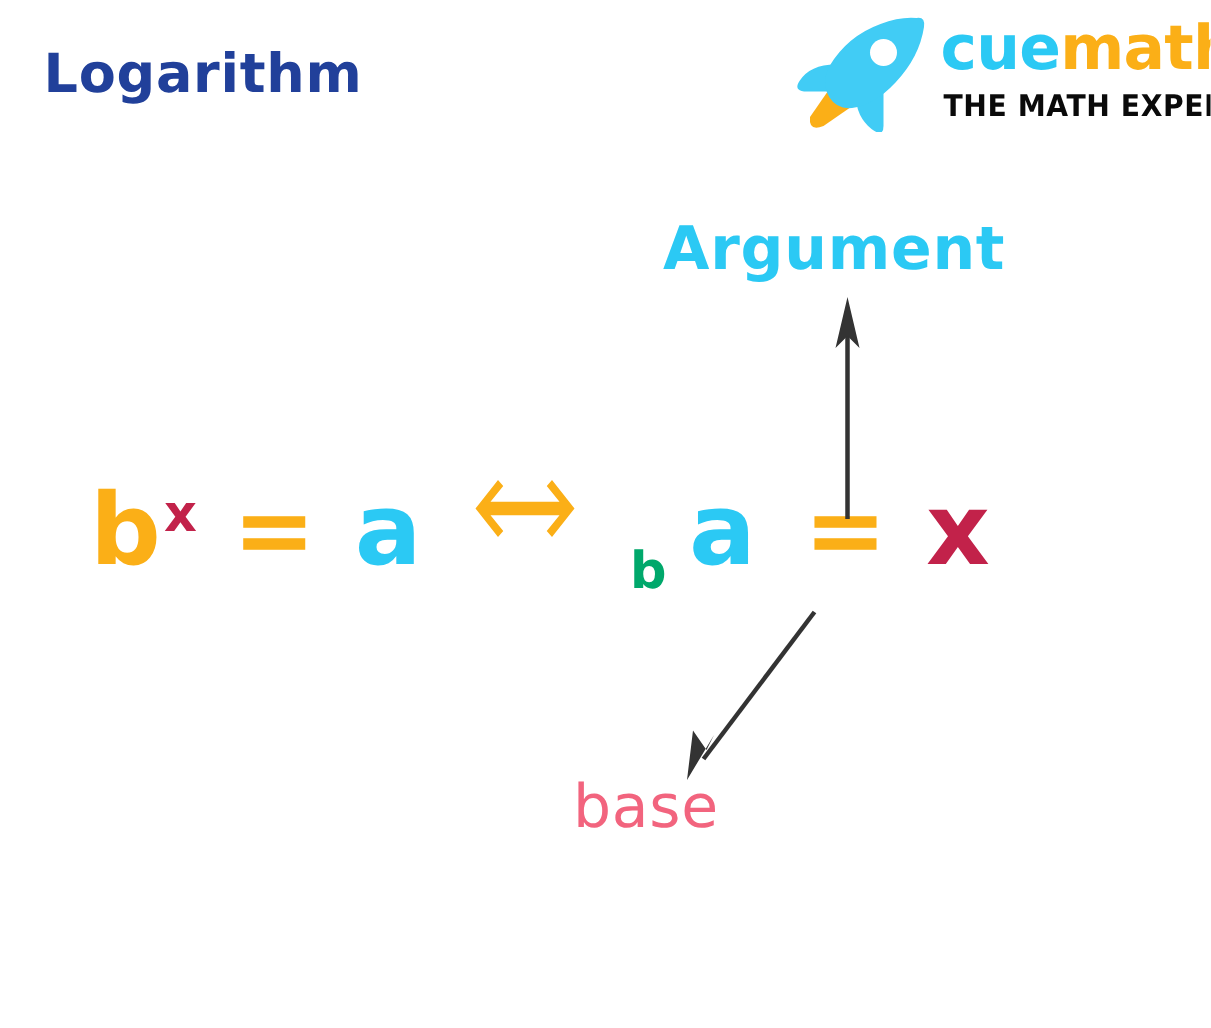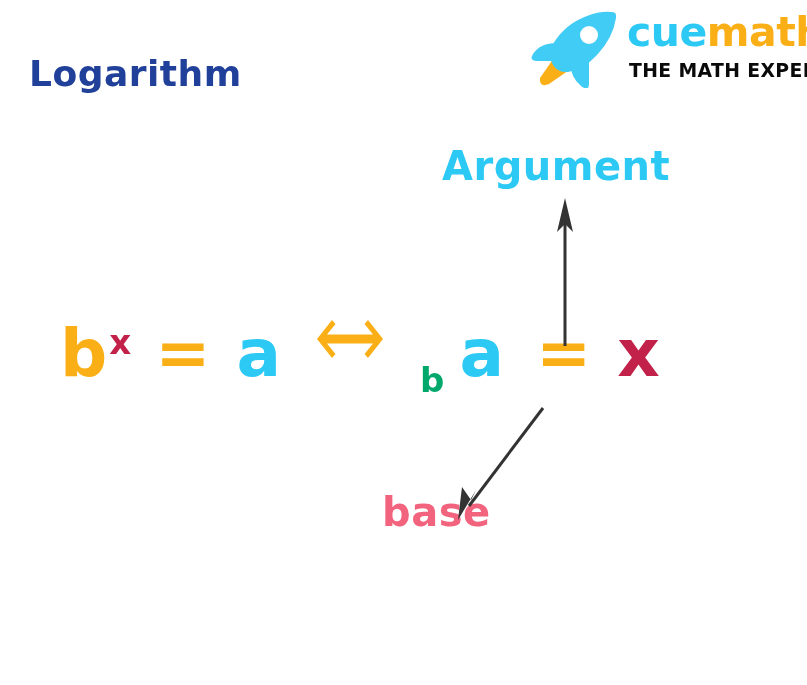--- a/index.html
+++ b/index.html
@@ -20,21 +20,20 @@
   #page-title {
     position: absolute;
     left: 29px;
     top: 29px;
     font-family: "DejaVu Sans", "Liberation Sans", sans-serif;
     font-size: 36px;
     font-weight: bold;
     letter-spacing: 0.5px;
     color: #21409A;
     white-space: nowrap;
-    margin-top: 24px;
   }
 
   
   #logo {
     position: absolute;
     left: 527px;
     top: 8px;
     width: 272px;
     height: 82px;
   }
@@ -77,23 +76,23 @@
     top: 143px;
     font-size: 40px;
     font-weight: bold;
     letter-spacing: 0.5px;
     color: #2BC9F4;
     white-space: nowrap;
   }
   #label-base {
     position: absolute;
     left: 382px;
-    top: 489px;
+    top: 515px;
     font-size: 40px;
-    font-weight: bold;
+    font-weight: normal;
     letter-spacing: 0.5px;
     color: #F2647E;
     white-space: nowrap;
   }
 
   
   #equation {
     position: absolute;
     left: 60px;
     top: 310px;

